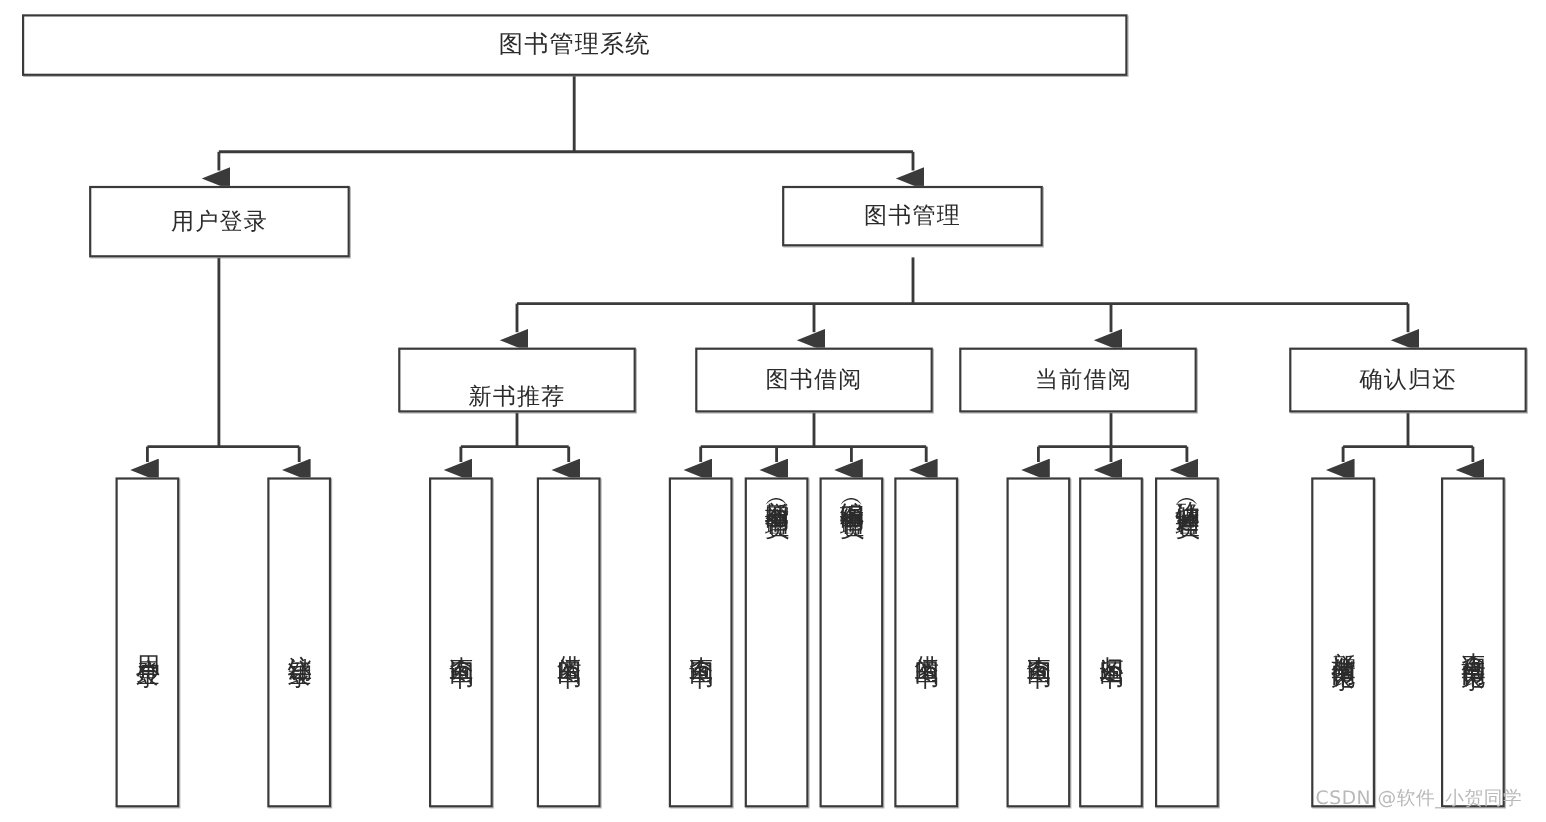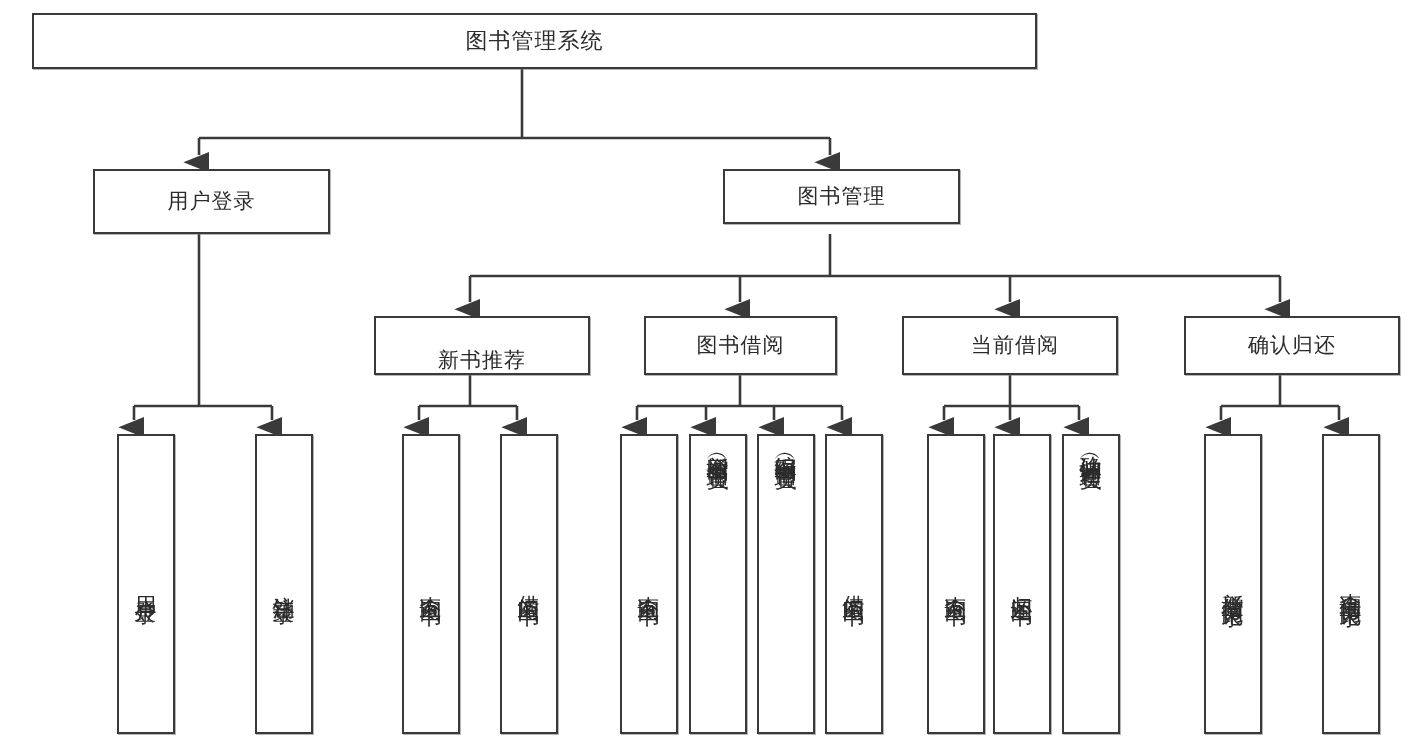--- a/index.html
+++ b/index.html
@@ -27,21 +27,20 @@
   .node {
     position: absolute;
     box-sizing: border-box;
     background: #ffffff;
     border: 2px solid #3a3a3a;
     box-shadow: 1px 1px 0 rgba(120,120,120,0.55);
     display: flex;
     align-items: center;
     justify-content: center;
     color: #2b2b2b;
-    margin-left: 12px;
   }
   .node .label {
     display: block;
     text-align: center;
     line-height: 1.18;
     color: #2b2b2b;
   }
   
   .node.horiz .label {
     writing-mode: horizontal-tb;
@@ -145,24 +144,24 @@
   <div class="node horiz" style="left:81px; top:169px; width:237px; height:65px;">
     <span class="label">用户登录</span>
   </div>
   <div class="node horiz" style="left:711px; top:169px; width:237px; height:55px;">
     <span class="label">图书管理</span>
   </div>
 
   <div class="node horiz" style="left:362px; top:316px; width:216px; height:59px;align-items:flex-end;">
     <span class="label">新书推荐</span>
   </div>
-  <div class="node horiz" style="left:632px; top:316px; width:193px; height:59px;">
+  <div class="node horiz" style="left:632px; top:316px; width:216px; height:59px;">
     <span class="label">图书借阅</span>
   </div>
-  <div class="node horiz" style="left:890px; top:316px; width:216px; height:59px;padding-left:10px;">
+  <div class="node horiz" style="left:872px; top:316px; width:216px; height:59px;padding-left:10px;">
     <span class="label">当前借阅</span>
   </div>
   <div class="node horiz" style="left:1172px; top:316px; width:216px; height:59px;">
     <span class="label">确认归还</span>
   </div>
 
   <div class="node vert mid" style="left:105px; top:434px; width:58px; height:300px;">
     <span class="label">用户登录</span>
   </div>
   <div class="node vert mid" style="left:243px; top:434px; width:58px; height:300px;">
@@ -199,14 +198,15 @@
     <span class="label">确认归还（管理员）</span>
   </div>
 
   <div class="node vert mid" style="left:1192px; top:434px; width:58px; height:300px;">
     <span class="label">新增借阅记录</span>
   </div>
   <div class="node vert mid" style="left:1310px; top:434px; width:58px; height:300px;">
     <span class="label">查询借阅记录</span>
   </div>
 
+  <div class="watermark" style="left:1196px; top:714px;">CSDN @软件_小贺同学</div>
 
 </div>
 
 </body></html>

